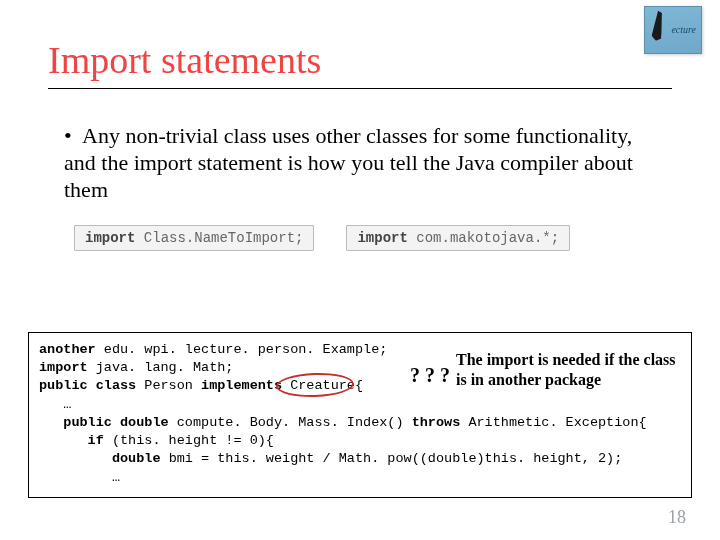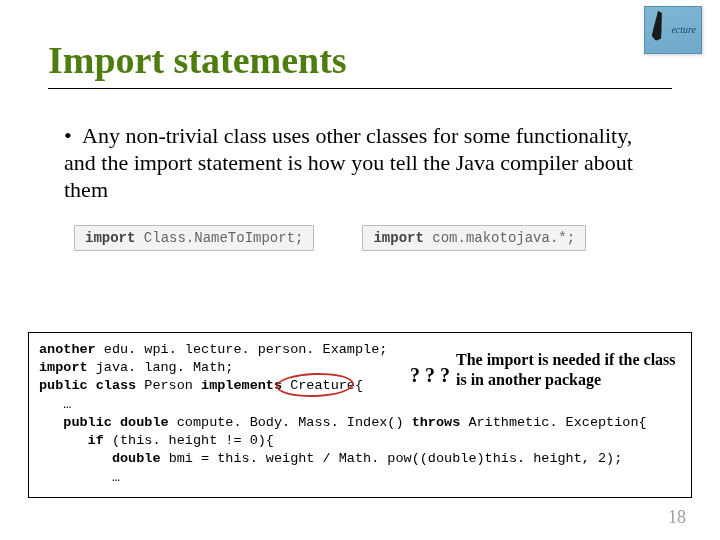--- a/index.html
+++ b/index.html
@@ -36,42 +36,42 @@
     position: absolute;
     bottom: 18px;
     right: 5px;
     font-family: cursive;
     font-size: 10px;
     font-style: italic;
     color: #1a4a6a;
   }
   .title {
     font-size: 38px;
-    font-weight: bold;
+    font-weight: normal;
     padding: 38px 0 6px 48px;
-    color: #4d7c0f;
+    color: #ef4444;
   }
   .title-rule {
     margin: 0 48px;
     border: none;
     border-top: 1.5px solid #000;
   }
   .bullet-block {
     padding: 34px 64px 0 64px;
     font-size: 22px;
     line-height: 1.22;
     color: #000;
   }
   .bullet-block .dot {
     display: inline-block;
     width: 18px;
   }
   .snippet-row {
     display: flex;
-    gap: 48px;
+    gap: 32px;
     padding: 22px 0 0 74px;
   }
   .snippet {
     border: 1px solid #bbb;
     background: #f3f3f3;
     padding: 4px 10px 4px 10px;
     font-family: "Courier New", monospace;
     font-size: 14px;
     color: #666;
     border-radius: 1px;

